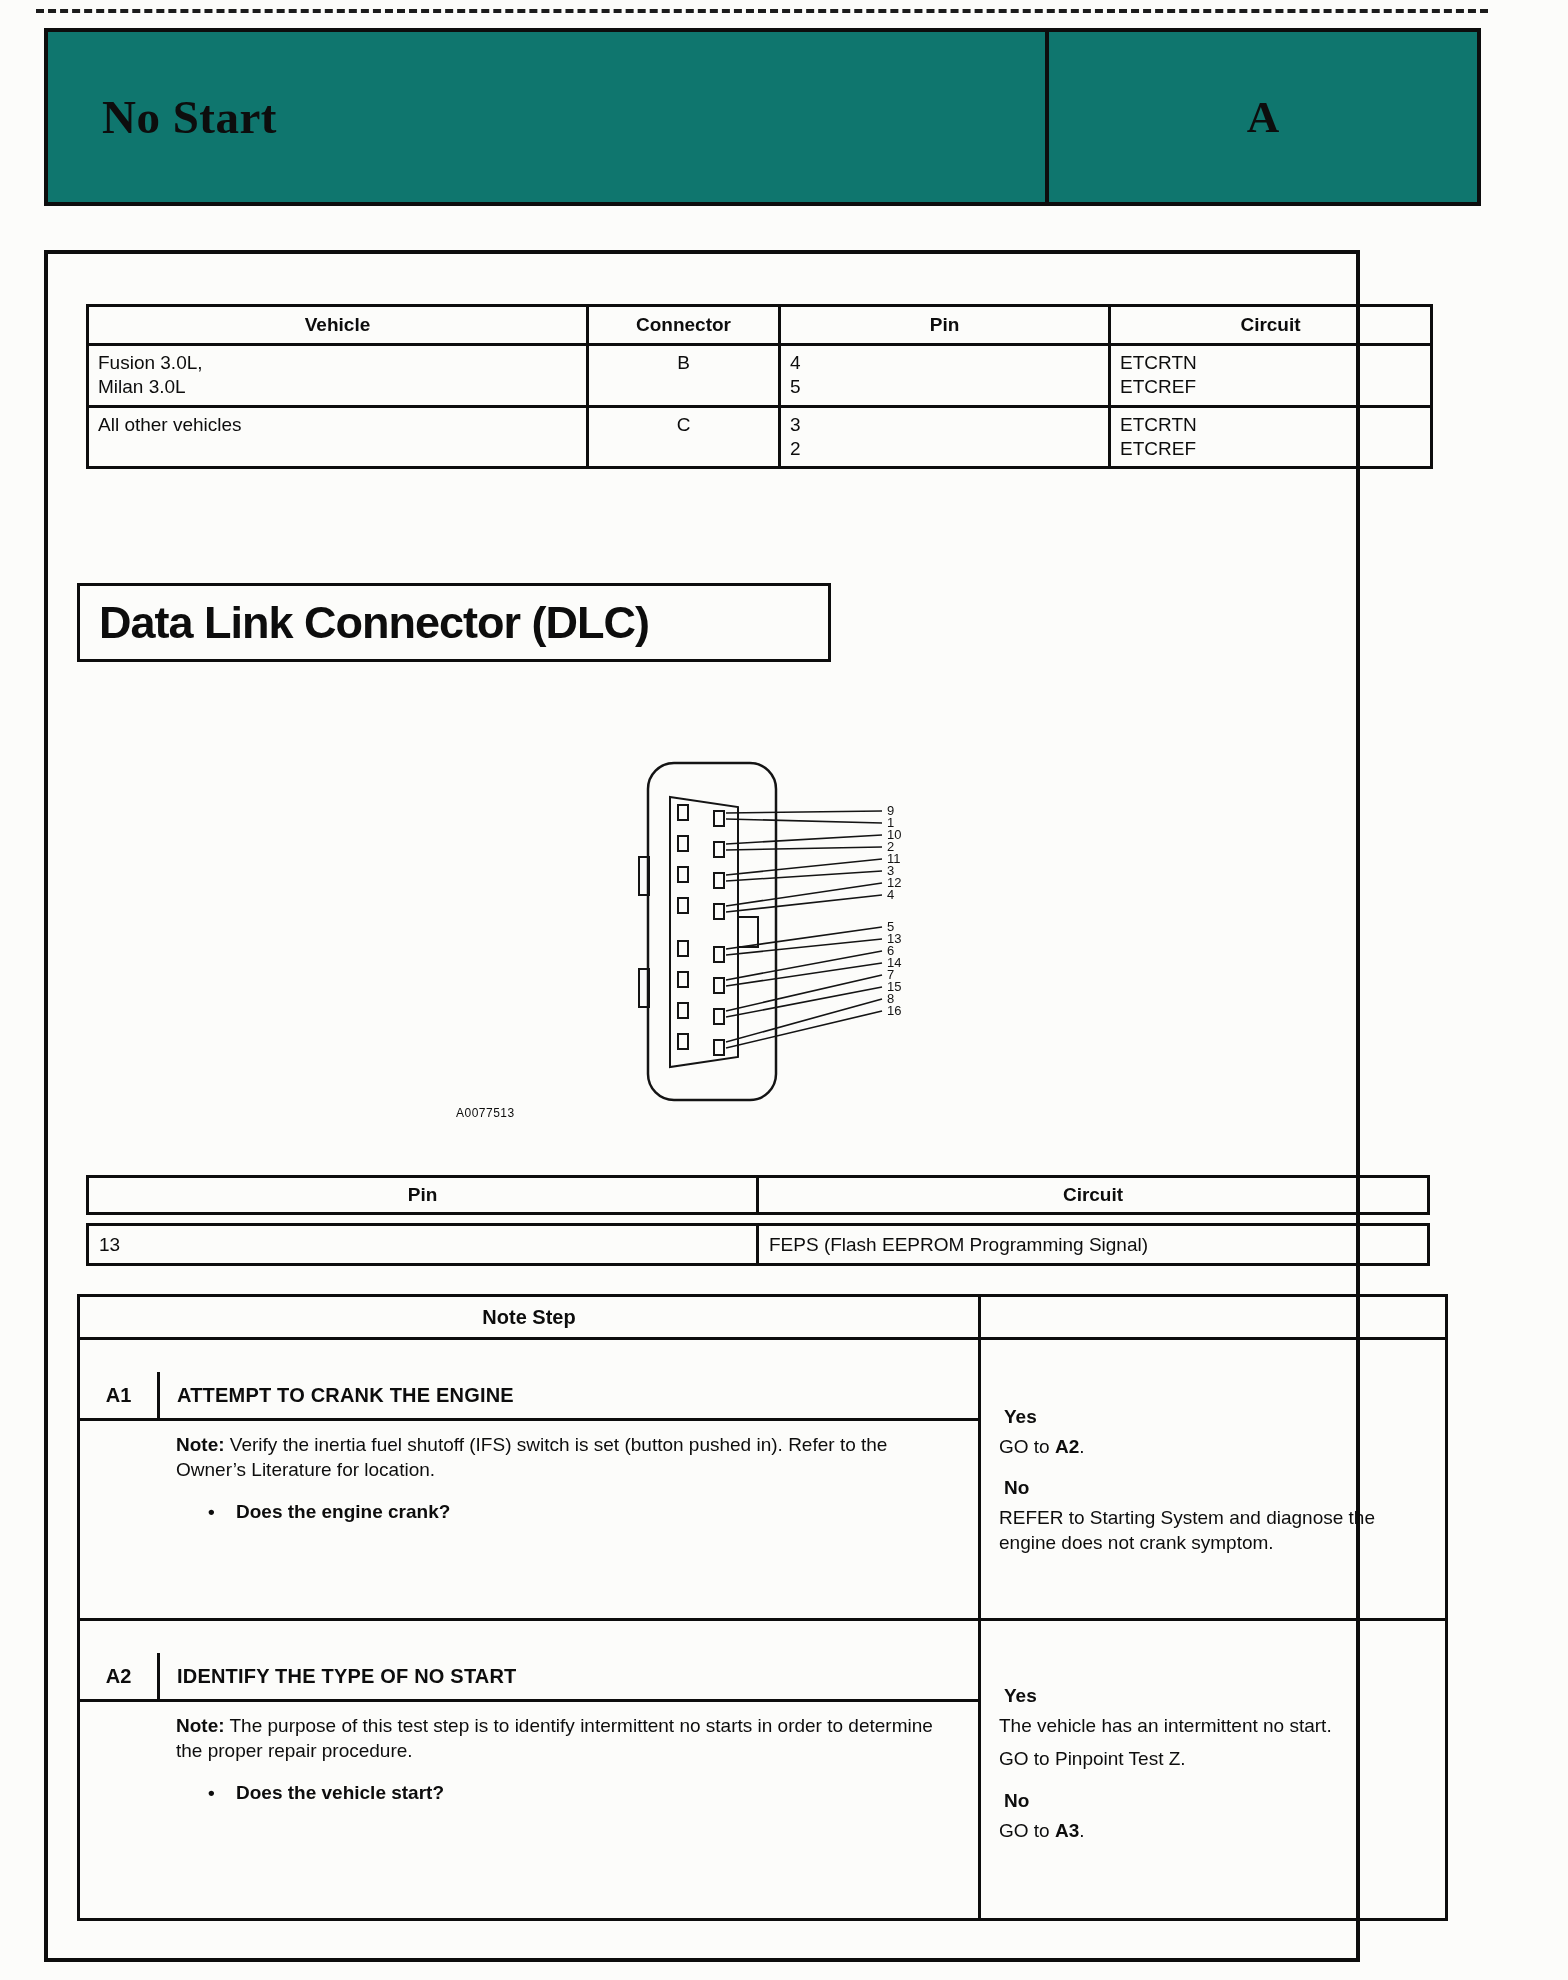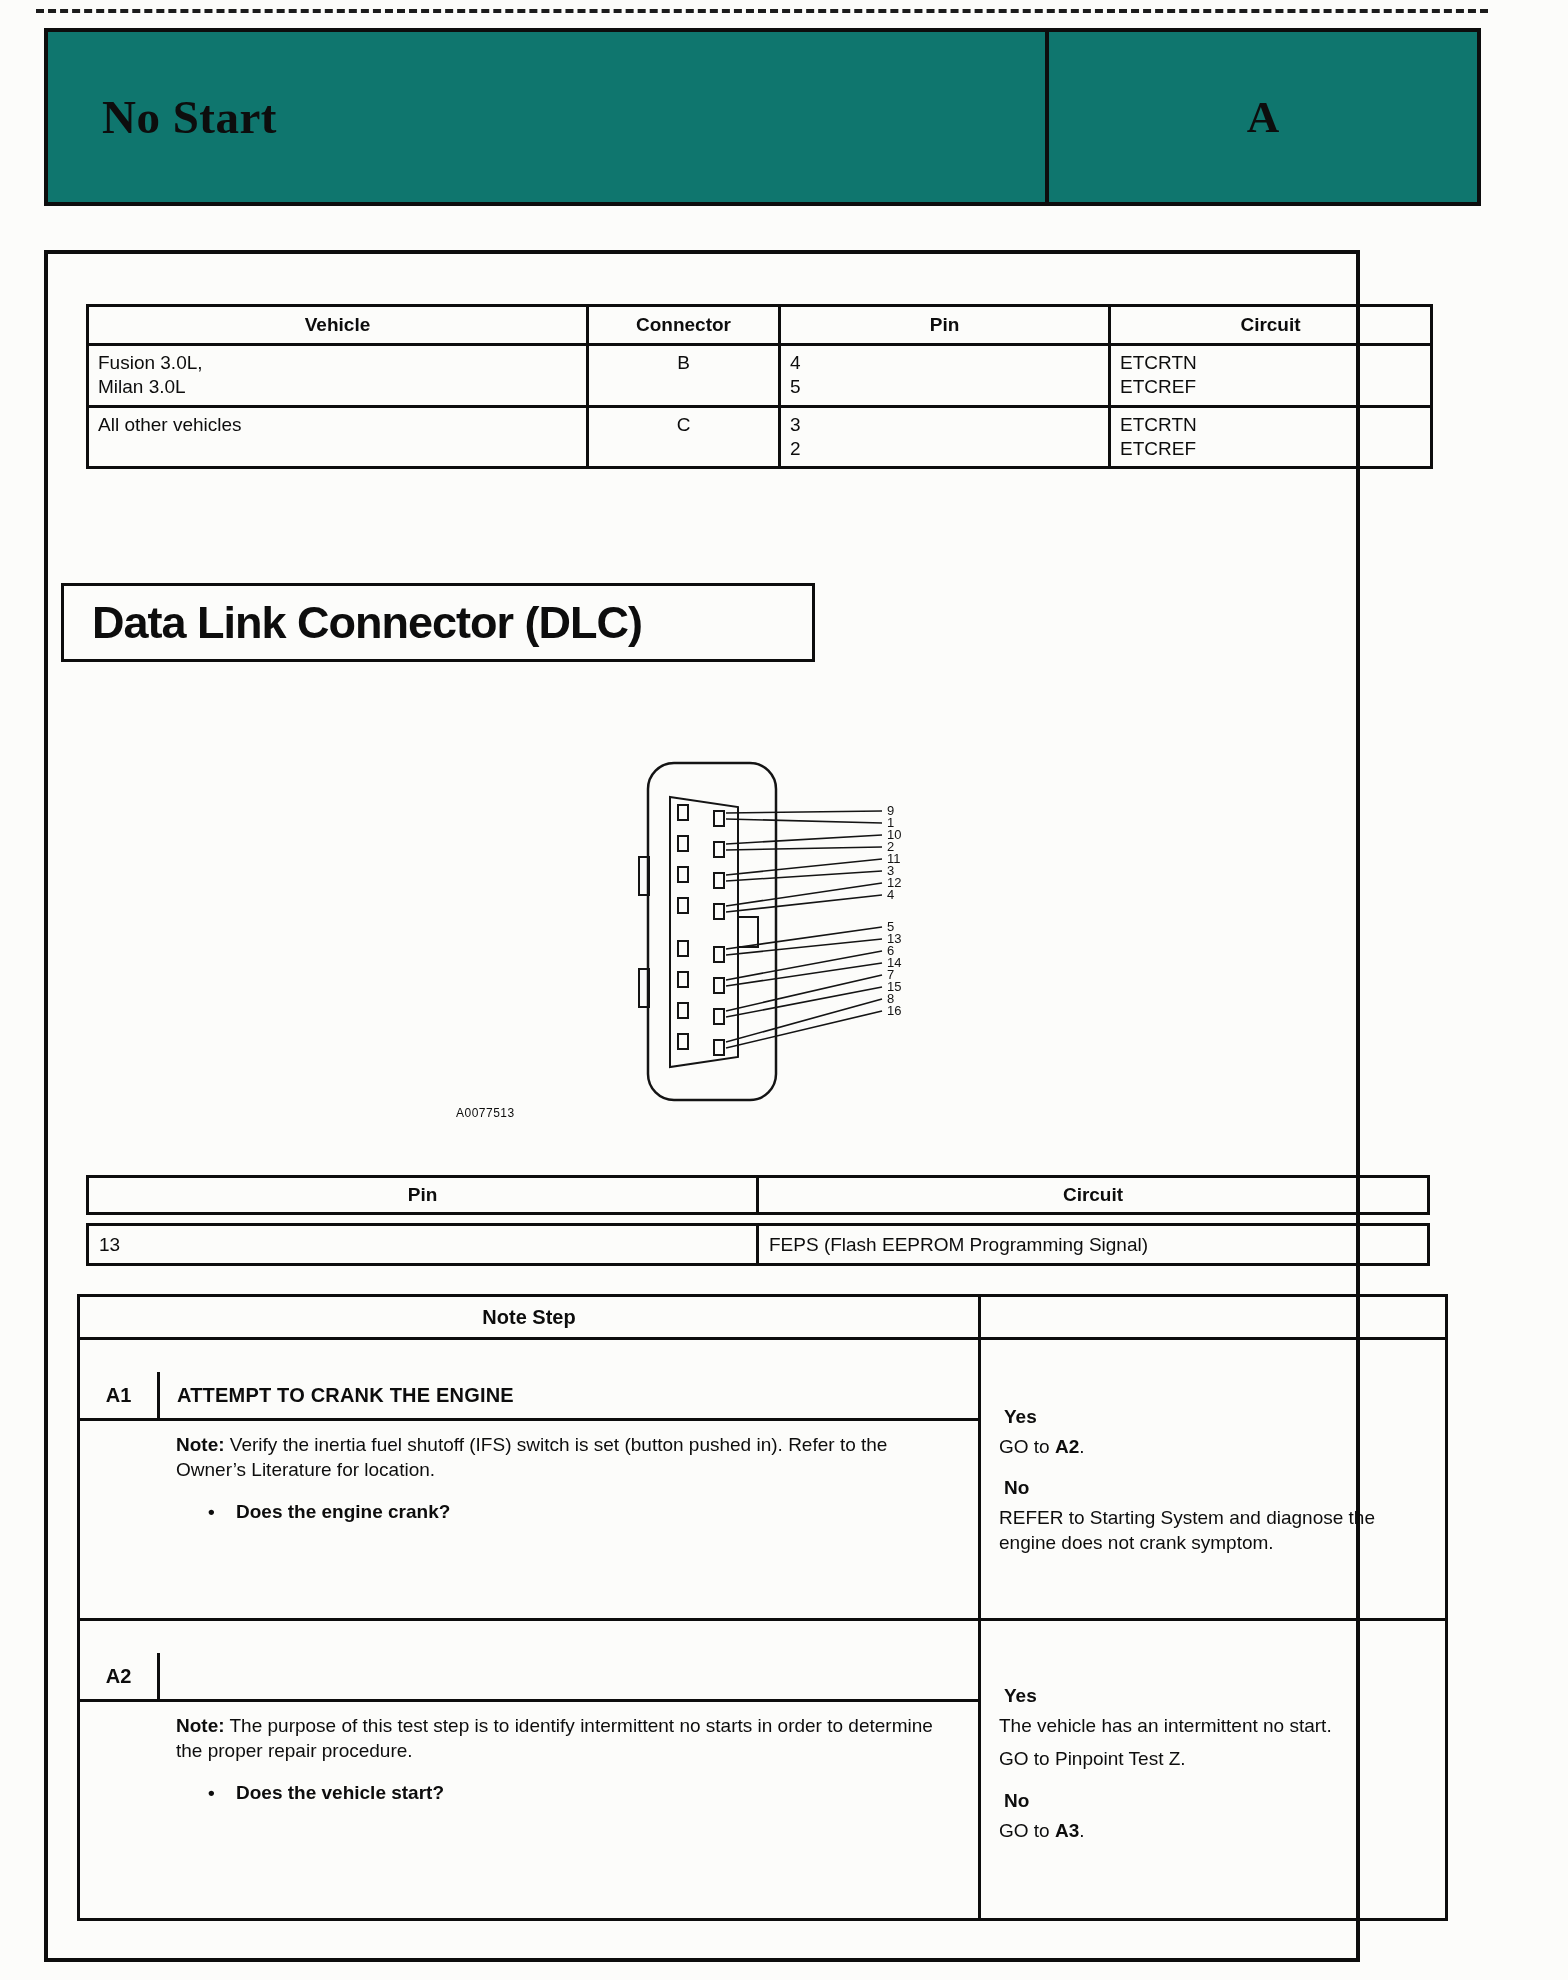--- a/index.html
+++ b/index.html
@@ -20,21 +20,21 @@
   .main-box { position:absolute; left:44px; top:250px; width:1316px; height:1712px; border:4px solid #0d0d0d; background:#fcfcfa; }
 
   
   .vtable { position:absolute; left:38px; top:50px; width:1344px; border-collapse:collapse; table-layout:fixed; font-size:19px; }
   .vtable th, .vtable td { border:3px solid #0d0d0d; vertical-align:top; }
   .vtable th { font-weight:bold; text-align:center; padding:7px 4px; }
   .vtable td { padding:5px 9px; line-height:1.28; }
   .vtable td.center { text-align:center; }
 
   
-  .dlc-title-box { position:absolute; left:13px; top:329px; width:754px; height:79px; border:3px solid #0d0d0d; display:flex; align-items:center; padding-left:28px; }
+  .dlc-title-box { position:absolute; left:29px; top:329px; width:754px; height:79px; border:3px solid #0d0d0d; display:flex; align-items:center; padding-left:19px; }
   .dlc-title { font-size:45px; font-weight:bold; letter-spacing:-1px; }
 
   
   .dlc-svg { position:absolute; left:588px; top:505px; }
   .figure-id { position:absolute; left:408px; top:852px; font-size:12px; letter-spacing:.5px; }
 
   
   .ptable-head { position:absolute; left:38px; top:921px; width:1344px; height:40px; border:3px solid #0d0d0d; display:flex; font-weight:bold; font-size:19px; }
   .ptable-head .cell { display:flex; align-items:center; justify-content:center; }
   .ptable-head .cell.pin { width:670px; border-right:3px solid #0d0d0d; }
@@ -237,20 +237,21 @@
           <p class="act"><span>GO to </span><b>A2</b><span>.</span></p>
           <p class="ans">No</p>
           <p class="act"><span>REFER to Starting System and diagnose the engine does not crank symptom.</span></p>
         </div>
       </div>
 
       <div class="tt-row row-a2">
         <div class="tt-left">
           <div class="tt-strip">
             <div class="tt-id">A2</div>
+            <div class="tt-title">IDENTIFY THE TYPE OF NO START</div>
           </div>
           <div class="tt-body">
             <p><b>Note:</b><span> The purpose of this test step is to identify intermittent no starts in order to determine the proper repair procedure.</span></p>
             <div class="bullet-line">
               <span class="bullet">•</span>
               <span>Does the vehicle start?</span>
             </div>
           </div>
         </div>
         <div class="tt-right">

